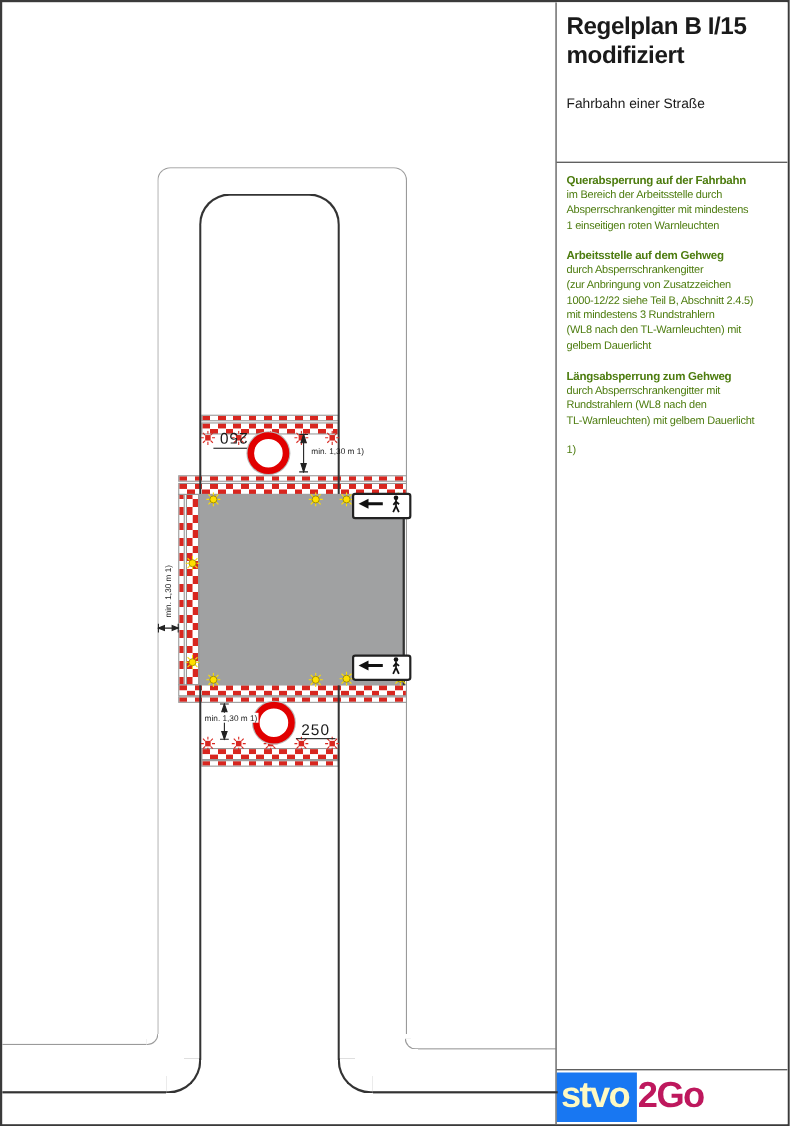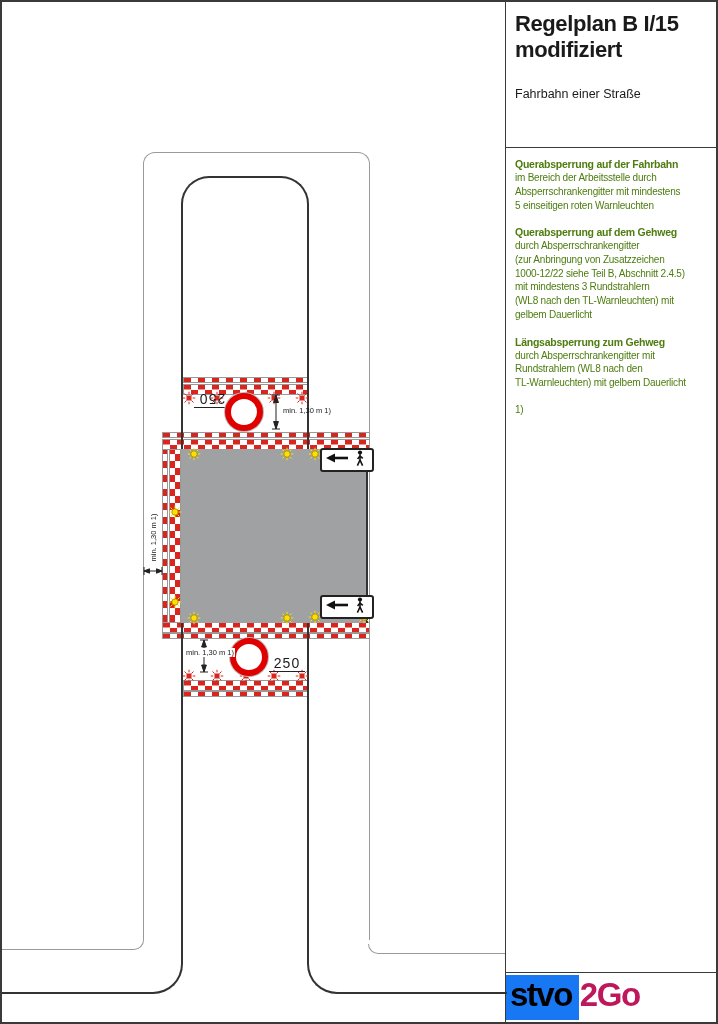--- a/index.html
+++ b/index.html
@@ -70,21 +70,21 @@
                  letter-spacing:-0.4px; white-space:pre; }
   .panel-subtitle { margin-top:25px; font-size:12.5px; color:#1a1a1a; }
   .panel-body { flex:1; padding:9px 4px 0 9px; color:#4d7c0f; }
   .sec { margin-bottom:13px; }
   .sec h2 { font-size:10.5px; font-weight:bold; letter-spacing:-0.25px; line-height:1.35; }
   .sec .sec-body { font-size:10px; line-height:1.37; letter-spacing:-0.22px; white-space:pre; }
   .footnote { display:flex; gap:7px; font-size:10px; line-height:1.37; letter-spacing:-0.22px; margin-top:1px; }
   .footnote .fn-text { white-space:pre; }
   .logo-bar { flex:none; height:50px; border-top:1.5px solid #3a3a3a;
               display:flex; align-items:center; overflow:hidden; }
-  .logo-blue { background:var(--blue); color:#000000; font-weight:bold; font-size:33px;
+  .logo-blue { background:var(--blue); color:#fef9c3; font-weight:bold; font-size:33px;
                letter-spacing:-1.5px; padding:1px 7px 6px 4px; }
   .logo-black { color:#be185d; font-weight:bold; font-size:33px; letter-spacing:-1.5px; margin-left:1px; padding-bottom:5px; }
 </style>
 </head>
 <body>
 
 <div class="frame">
 
   <div class="abs" style="left:0;top:0;width:503px;height:1020px;">
 
@@ -462,24 +462,24 @@
       <h1 class="panel-title">Regelplan B I/15
 modifiziert</h1>
       <div class="panel-subtitle">Fahrbahn einer Straße</div>
     </header>
 
     <div class="panel-body">
       <div class="sec">
         <h2>Querabsperrung auf der Fahrbahn</h2>
         <div class="sec-body">im Bereich der Arbeitsstelle durch
 Absperrschrankengitter mit mindestens
-5 einseitigen roten Warnleuchten</div>
+1 einseitigen roten Warnleuchten</div>
       </div>
       <div class="sec">
-        <h2>Querabsperrung auf dem Gehweg</h2>
+        <h2>Arbeitsstelle auf dem Gehweg</h2>
         <div class="sec-body">durch Absperrschrankengitter
 (zur Anbringung von Zusatzzeichen
 1000-12/22 siehe Teil B, Abschnitt 2.4.5)
 mit mindestens 3 Rundstrahlern
 (WL8 nach den TL-Warnleuchten) mit
 gelbem Dauerlicht</div>
       </div>
       <div class="sec">
         <h2>Längsabsperrung zum Gehweg</h2>
         <div class="sec-body">durch Absperrschrankengitter mit

